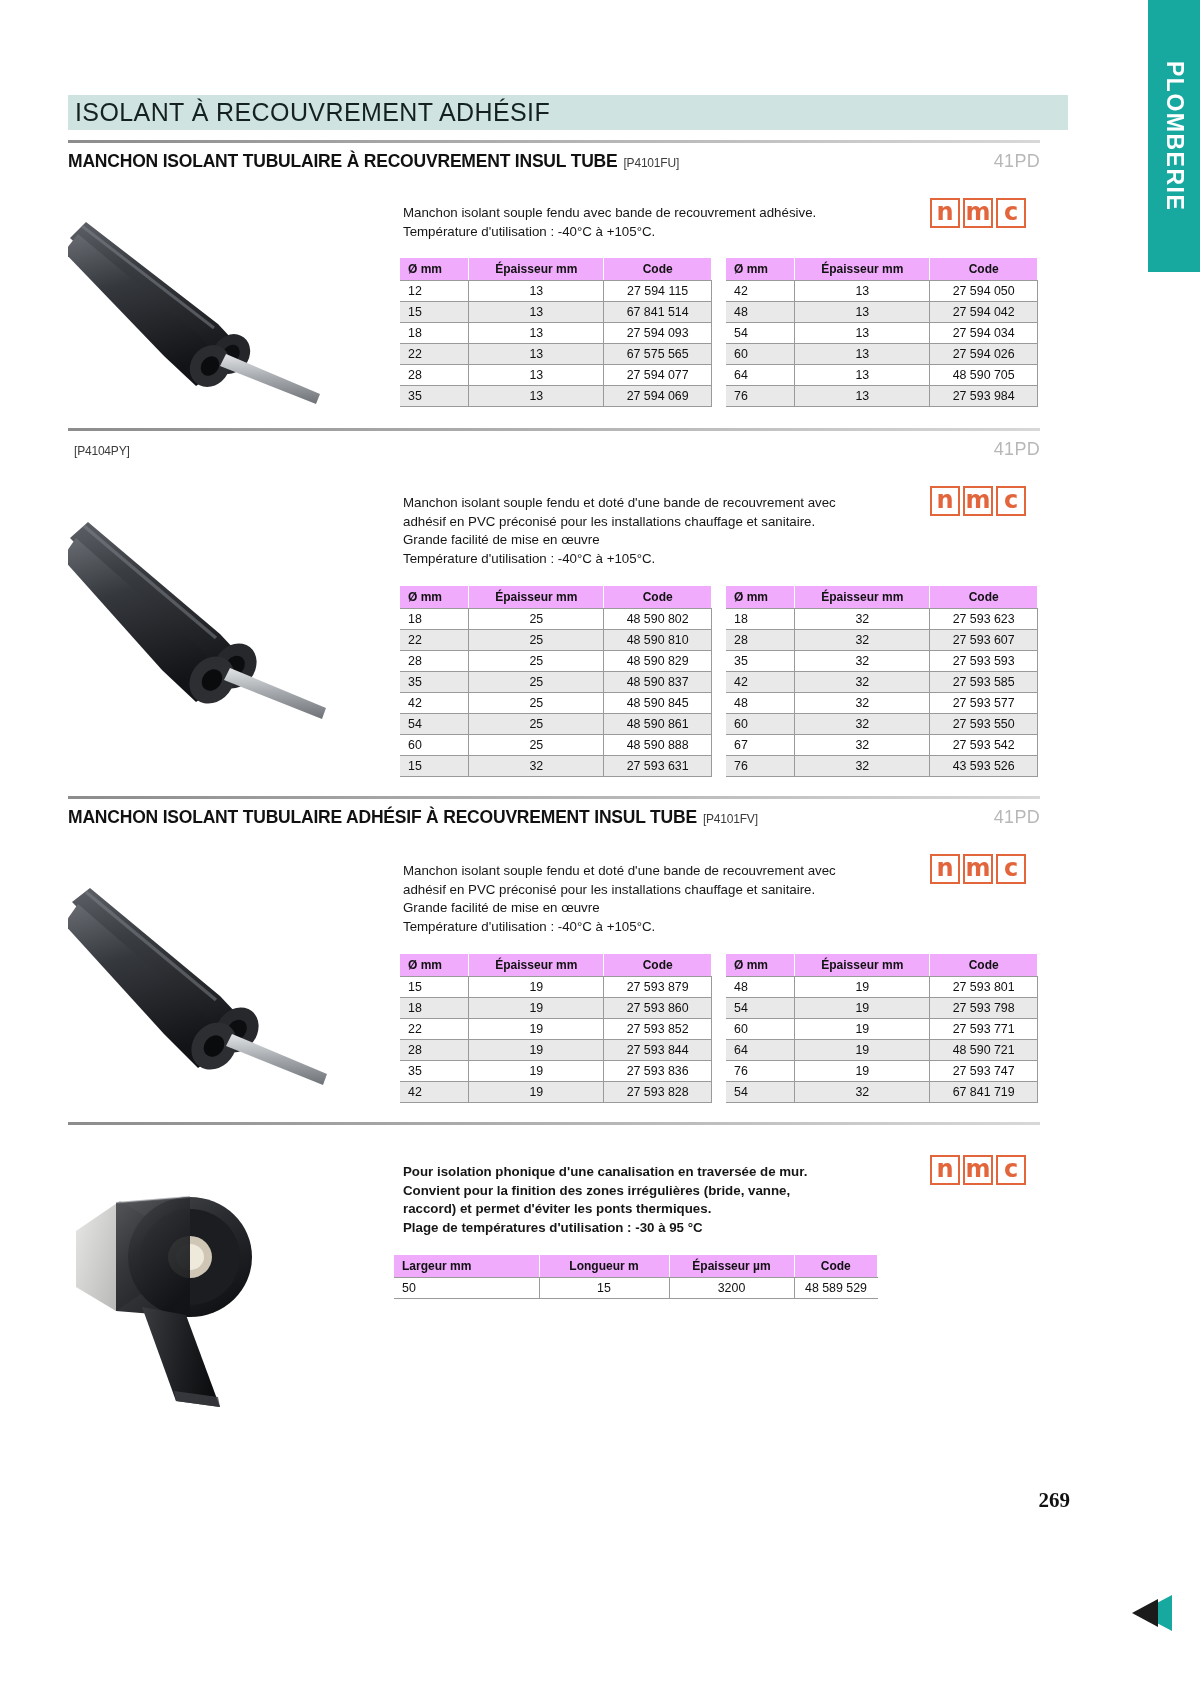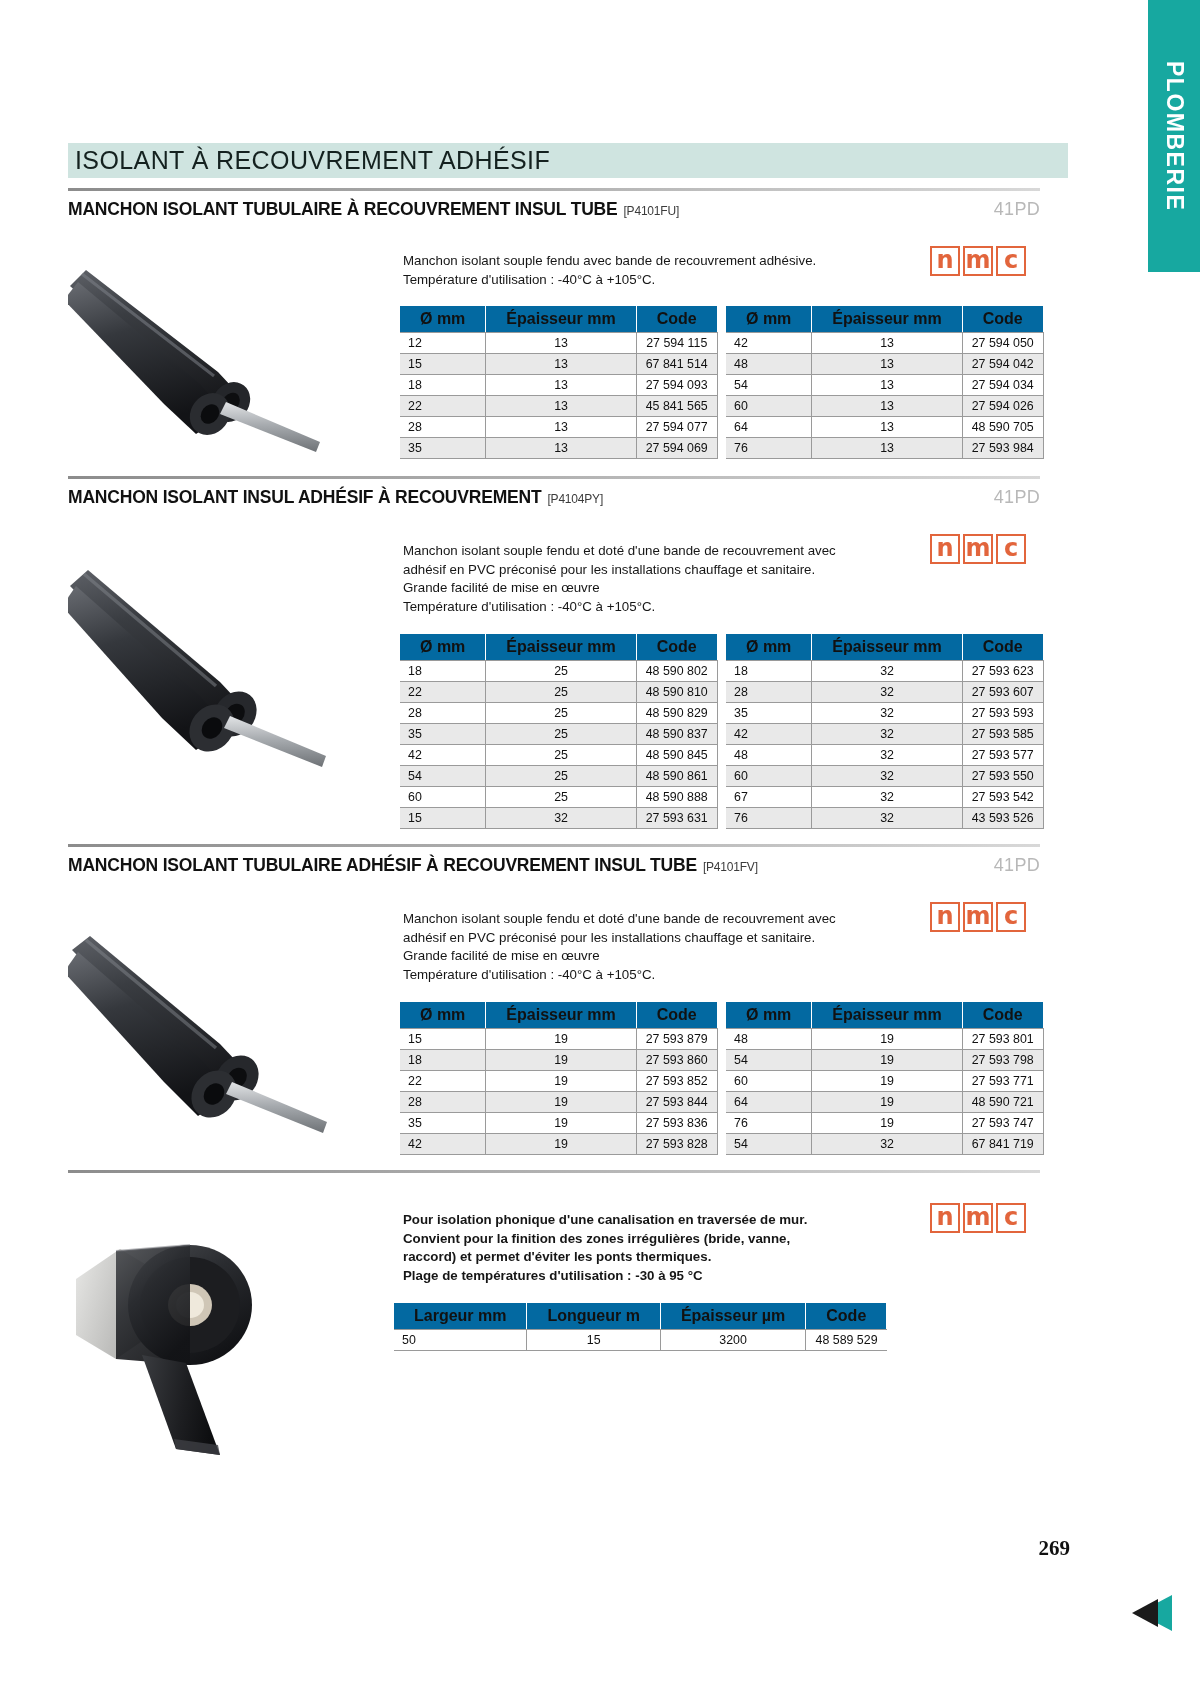--- a/index.html
+++ b/index.html
@@ -39,21 +39,21 @@
     position: absolute;
     top: 272px; right: 0;
     width: 52px; height: 1425px;
     background: #ffffff;
   }
 
   
   .page {
     position: absolute;
     left: 0; top: 0;
-    width: 1148px; height: 1585px; margin-top: 48px;
+    width: 1148px; height: 1585px;
   }
 
   
   .main-title-band {
     position: absolute;
     left: 68px; top: 95px;
     width: 1000px; height: 35px;
     background: #cfe4e0;
     display: flex; align-items: center;
   }
@@ -131,24 +131,24 @@
   .pic svg { display: block; }
 
   
   table.spec {
     position: absolute;
     border-collapse: collapse;
     font-size: 12.4px;
     color: #111;
   }
   table.spec th {
-    background: #0369a1;
+    background: #f0abfc;
     font-weight: bold;
-    font-size: 16px;
-    padding: 4px 20px;
+    font-size: 12px;
+    padding: 4px 8px;
     border-right: 1px solid #ffffff;
     white-space: nowrap;
   }
   table.spec th.c1 { text-align: left; }
   table.spec th.c2, table.spec th.c3, table.spec th.c4 { text-align: center; }
   table.spec td {
     padding: 3px 8px;
     border-bottom: 1px solid #9a9a9a;
     white-space: nowrap;
   }
@@ -261,21 +261,21 @@
               <td class="c3">67 841 514</td>
             </tr>
             <tr>
               <td class="c1">18</td>
               <td class="c2">13</td>
               <td class="c3">27 594 093</td>
             </tr>
             <tr>
               <td class="c1">22</td>
               <td class="c2">13</td>
-              <td class="c3">45 841 565</td>
+              <td class="c3">67 575 565</td>
             </tr>
             <tr>
               <td class="c1">28</td>
               <td class="c2">13</td>
               <td class="c3">27 594 077</td>
             </tr>
             <tr>
               <td class="c1">35</td>
               <td class="c2">13</td>
               <td class="c3">27 594 069</td>
@@ -324,21 +324,20 @@
             </tr>
           </tbody>
       </table>
     </div>
   </div>
 
   <div class="section" style="top:428px;">
     <div class="sec-rule"></div>
     <div class="sec-head">
       <div class="sec-head-left">
-        <span class="sec-title">MANCHON ISOLANT INSUL ADHÉSIF À RECOUVREMENT</span>
         <span class="sec-ref">[P4104PY]</span>
       </div>
       <span class="sec-page-ref">41PD</span>
     </div>
 
     <div class="sec-body" style="height:335px;">
       <div class="pic" style="left:0px; top:42px;">
         <svg width="265" height="220" viewBox="0 0 265 220">
           <path d="M20,16 L152,128 L182,160 L152,182 L118,150 L2,32 Z" fill="url(#tubeA)"></path>
           <ellipse cx="167" cy="160" rx="20" ry="24" transform="rotate(38 167 160)" fill="#26282c"></ellipse>

